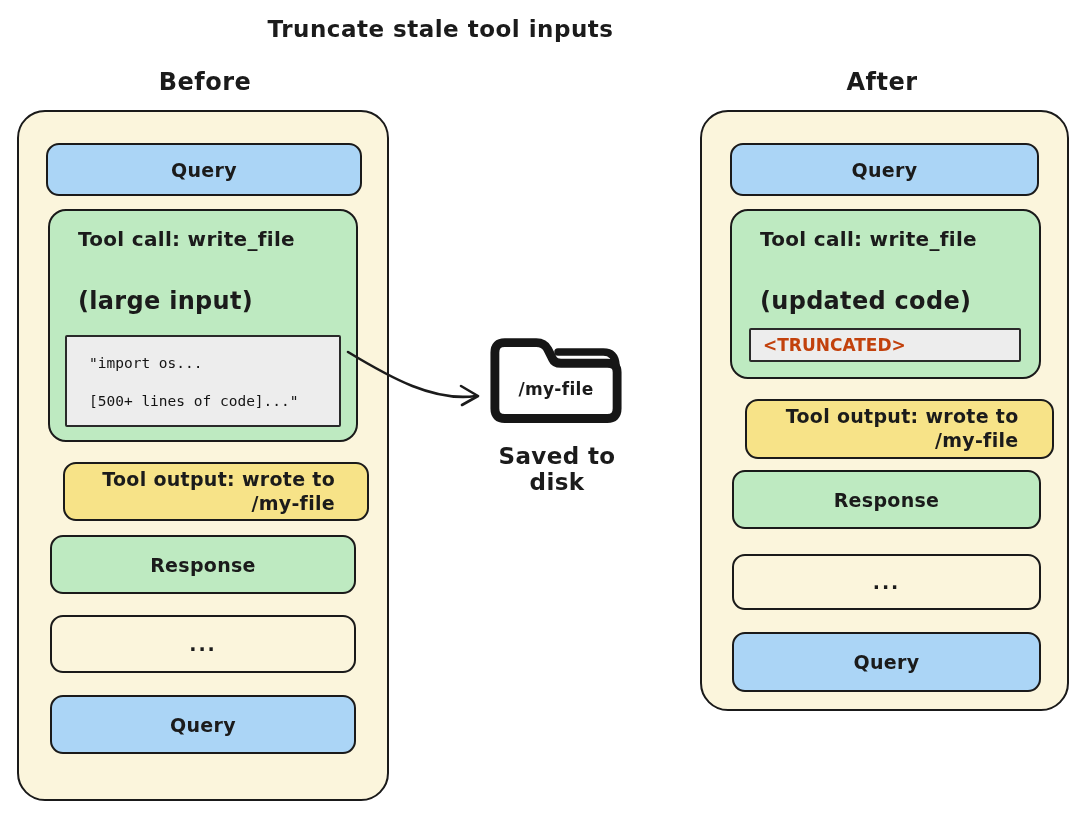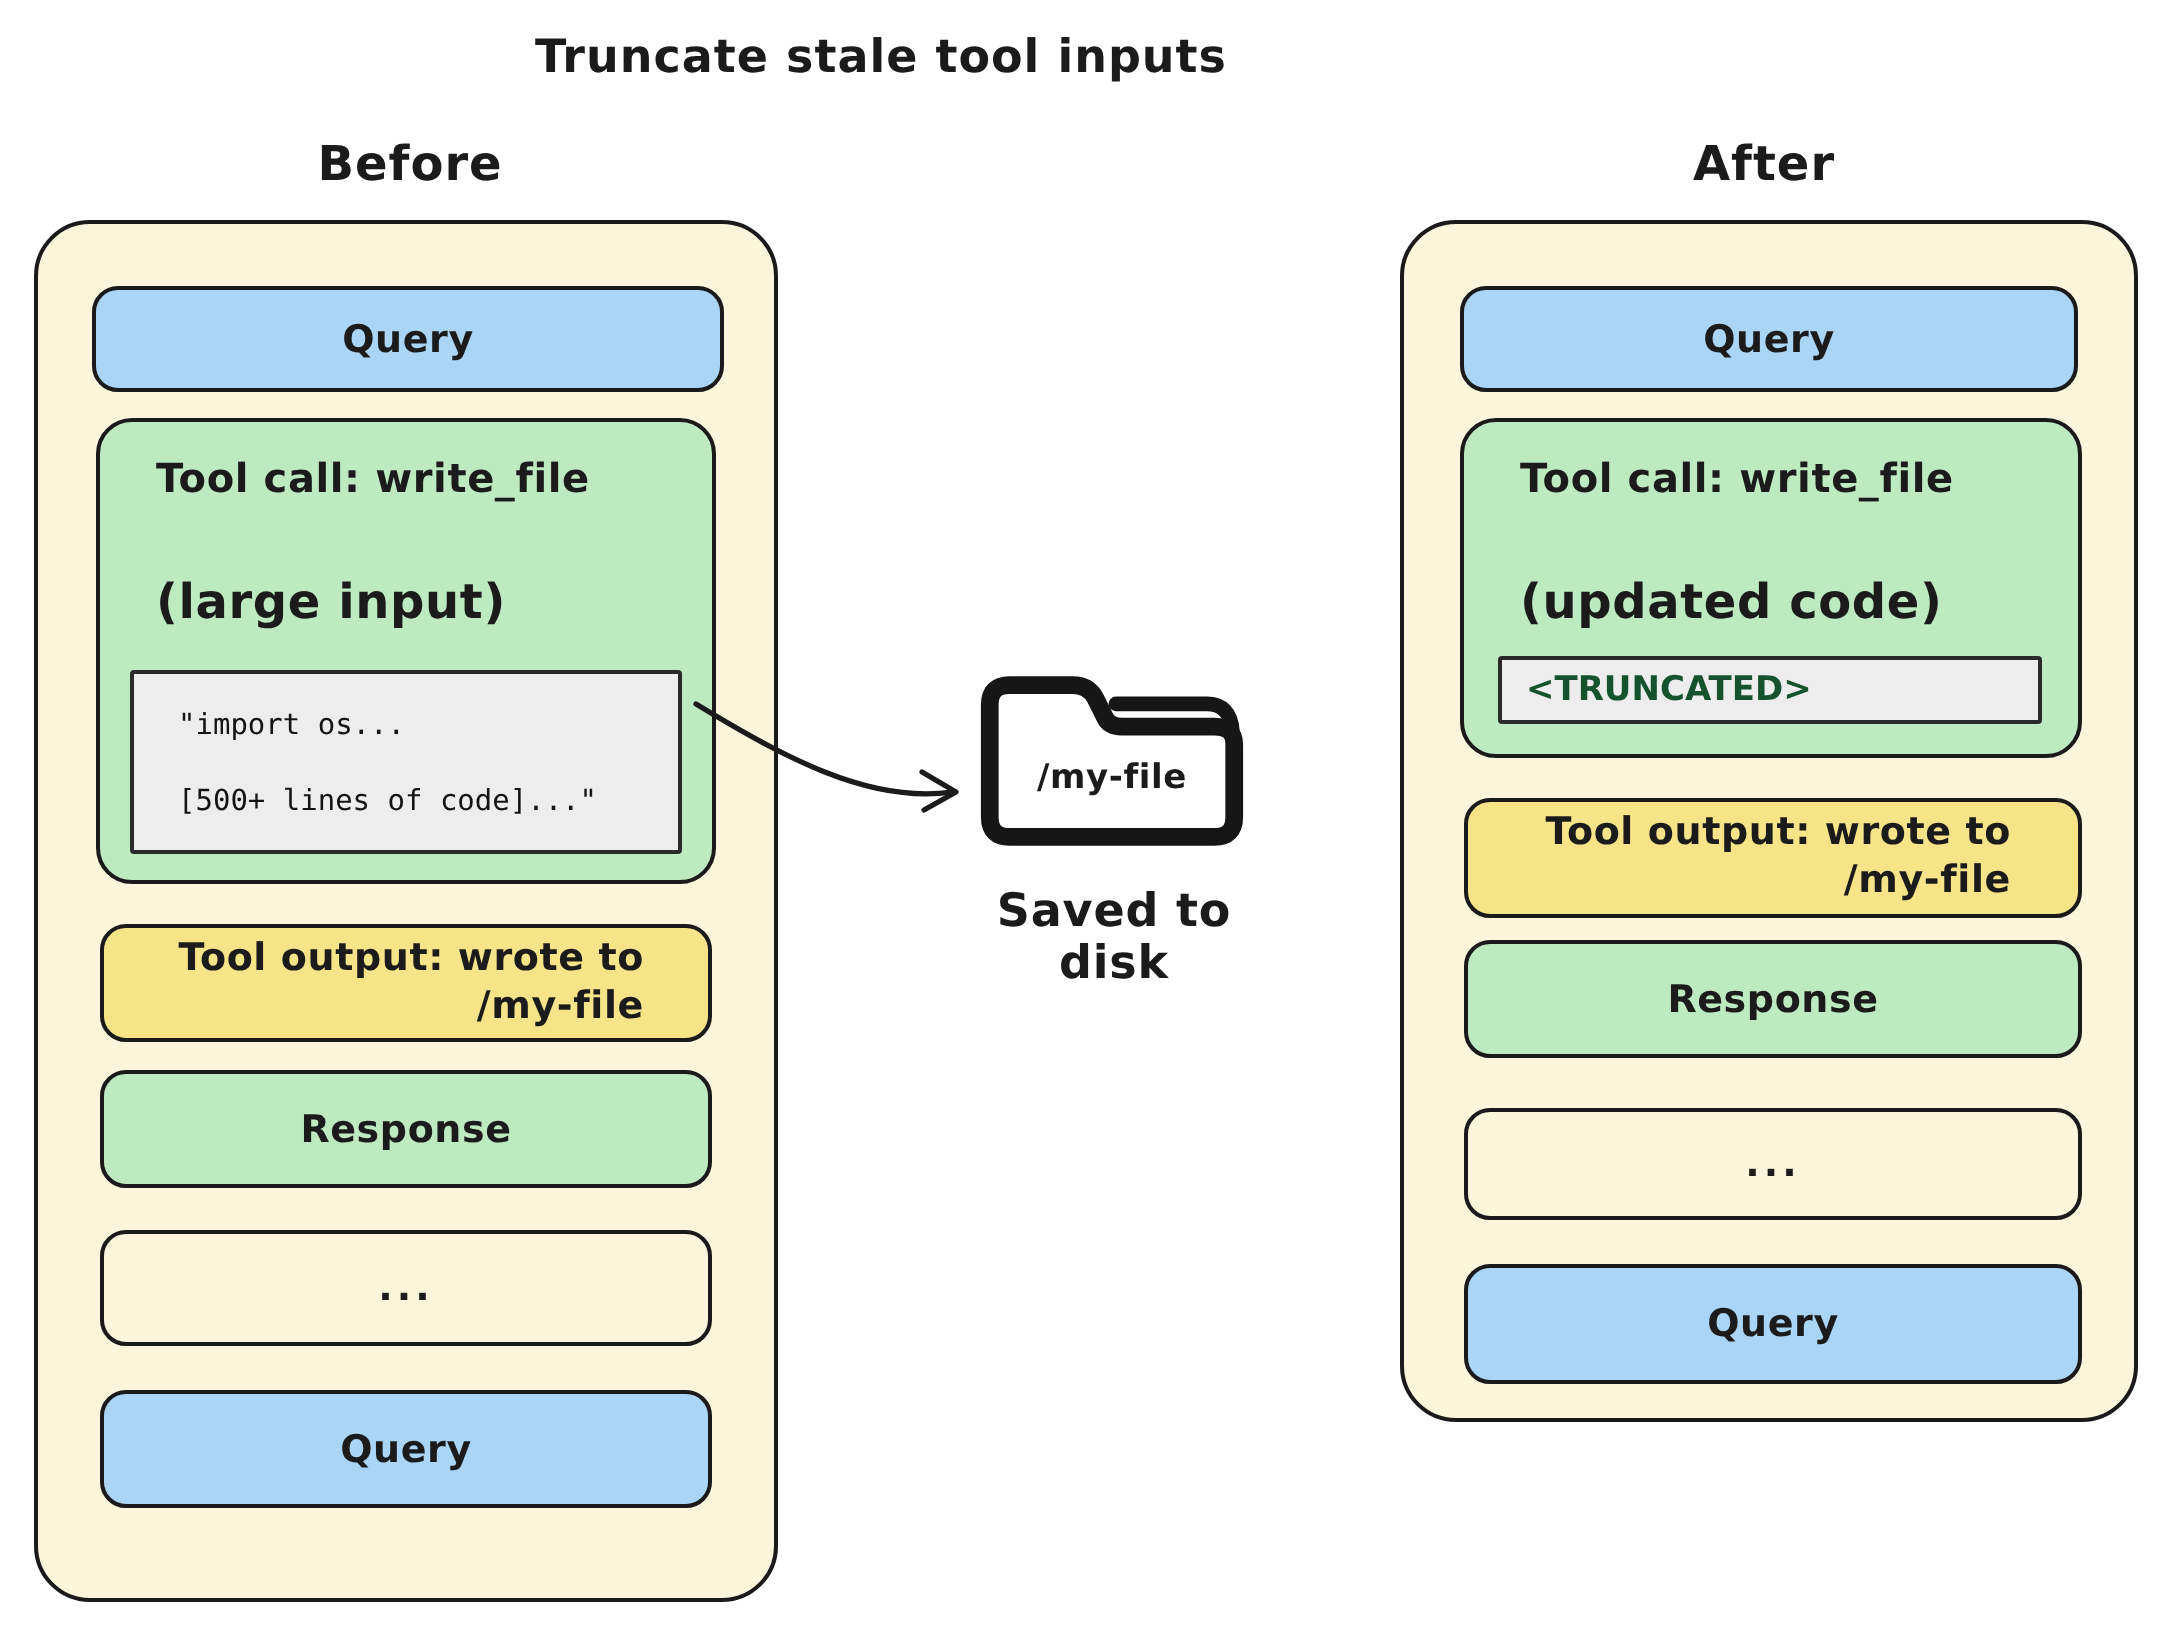--- a/index.html
+++ b/index.html
@@ -24,37 +24,37 @@
   #panel-before{left:17px;top:110px;width:368px;height:687px;}
   #panel-after{left:700px;top:110px;width:365px;height:597px;}
 
   .row{
     position:absolute;border:2px solid #1a1a1a;border-radius:13px;
     display:flex;align-items:center;justify-content:center;text-align:right;
     font-size:19px;font-weight:600;letter-spacing:.3px;
   }
   .row.blue{background:#abd5f6;}
   .row.green{background:#beeac1;}
-  .row.yellow{background:#f7e388;line-height:1.25;}
+  .row.yellow{background:#f7e388;line-height:1.25;margin-left:13px;}
   .row.cream{background:#fbf5dc;}
   .wrap-narrow{display:block;max-width:238px;margin:0 auto;}
 
   .toolcall{
     position:absolute;background:#beeac1;border:2px solid #1a1a1a;border-radius:18px;
   }
   .toolcall .tc-title{position:absolute;left:28px;top:16px;font-size:20px;font-weight:600;letter-spacing:.3px;}
   .toolcall .tc-sub{position:absolute;left:28px;top:76px;font-size:24px;font-weight:600;letter-spacing:.3px;}
   .codebox{
     position:absolute;background:#ededed;border:2px solid #2a2a2a;border-radius:2px;
     font-size:14.5px;line-height:2.6;padding:8px 0 8px 22px;color:#141414;
   }
   .truncbox{
     position:absolute;background:#ededed;border:2px solid #2a2a2a;border-radius:2px;
     display:flex;align-items:center;padding-left:12px;
-    font-size:17px;font-weight:600;color:#14532d;
+    font-size:17px;font-weight:600;color:#c2410c;
   }
 
   .folder-wrap{position:absolute;left:487px;top:335px;width:138px;height:94px;}
   .folder-label{
     position:absolute;left:0;top:44px;width:138px;text-align:center;
     font-size:17px;font-weight:600;letter-spacing:.3px;
   }
   .disk-caption{
     position:absolute;left:467px;top:443px;width:180px;text-align:center;
     font-size:23px;font-weight:600;letter-spacing:.4px;

